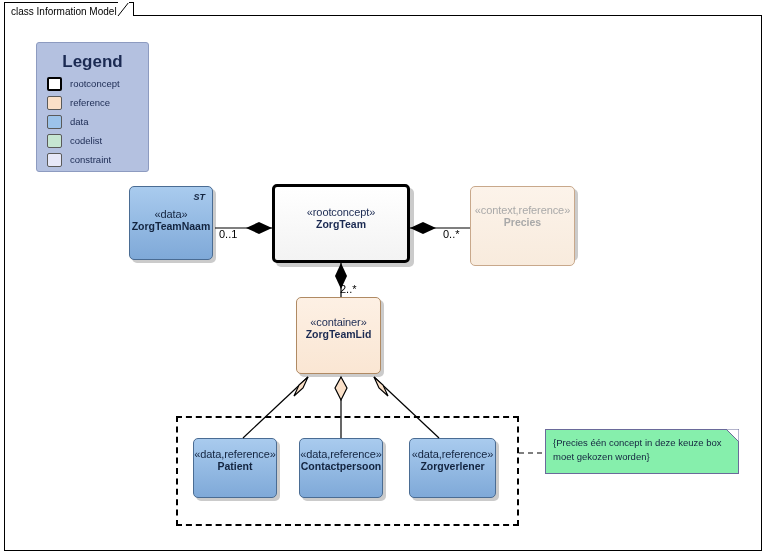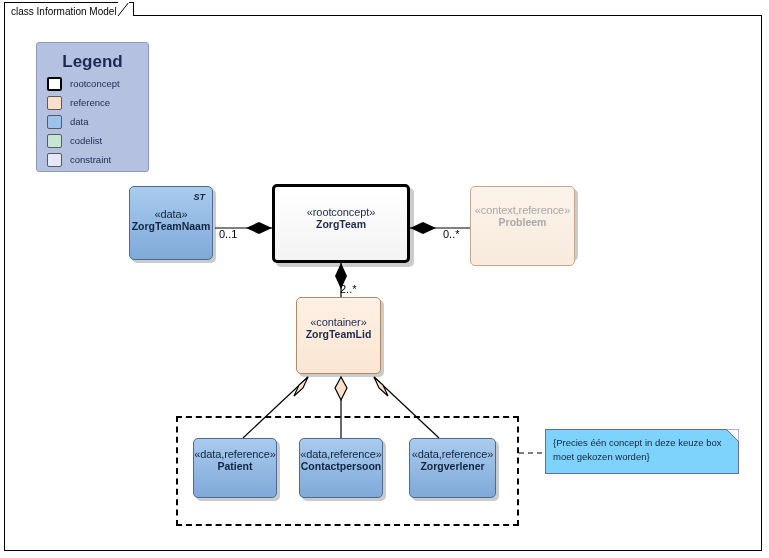--- a/index.html
+++ b/index.html
@@ -145,21 +145,21 @@
   .choicebox{
     position:absolute;
     border:2px dashed #000;
     box-sizing:border-box;
     background:transparent;
   }
 
   
   .note{
     position:absolute;
-    background:#7dd3fc;
+    background:#86efac;
     border:1px solid #6a6a9a;
     box-sizing:border-box;
     font-size:9.5px;
     color:#13243f;
     line-height:14px;
     padding:6px 14px 6px 7px;
     z-index:4;
   }
   .note-fold{
     position:absolute;right:-1px;top:-1px;
@@ -246,21 +246,21 @@
 
   <div class="shadow" style="left:276px;top:188px;width:138px;height:79px;"></div>
   <div class="node n-root" style="left:272px;top:184px;width:138px;height:79px;z-index:2;">
     <div class="stereo" style="margin-top:19px;">«rootconcept»</div>
     <div class="nname">ZorgTeam</div>
   </div>
 
   <div class="shadow" style="left:473px;top:189px;width:105px;height:72px;"></div>
   <div class="node n-ref-ghost" style="left:470px;top:186px;width:105px;height:80px;z-index:2;">
     <div class="stereo" style="margin-top:17px;">«context,reference»</div>
-    <div class="nname">Probleem</div>
+    <div class="nname">Precies</div>
   </div>
 
   <div class="shadow" style="left:299px;top:300px;width:85px;height:77px;"></div>
   <div class="node n-container" style="left:296px;top:297px;width:85px;height:77px;z-index:2;">
     <div class="stereo" style="margin-top:18px;">«container»</div>
     <div class="nname">ZorgTeamLid</div>
   </div>
 
   <div class="choicebox" style="left:176px;top:416px;width:343px;height:110px;"></div>
 

